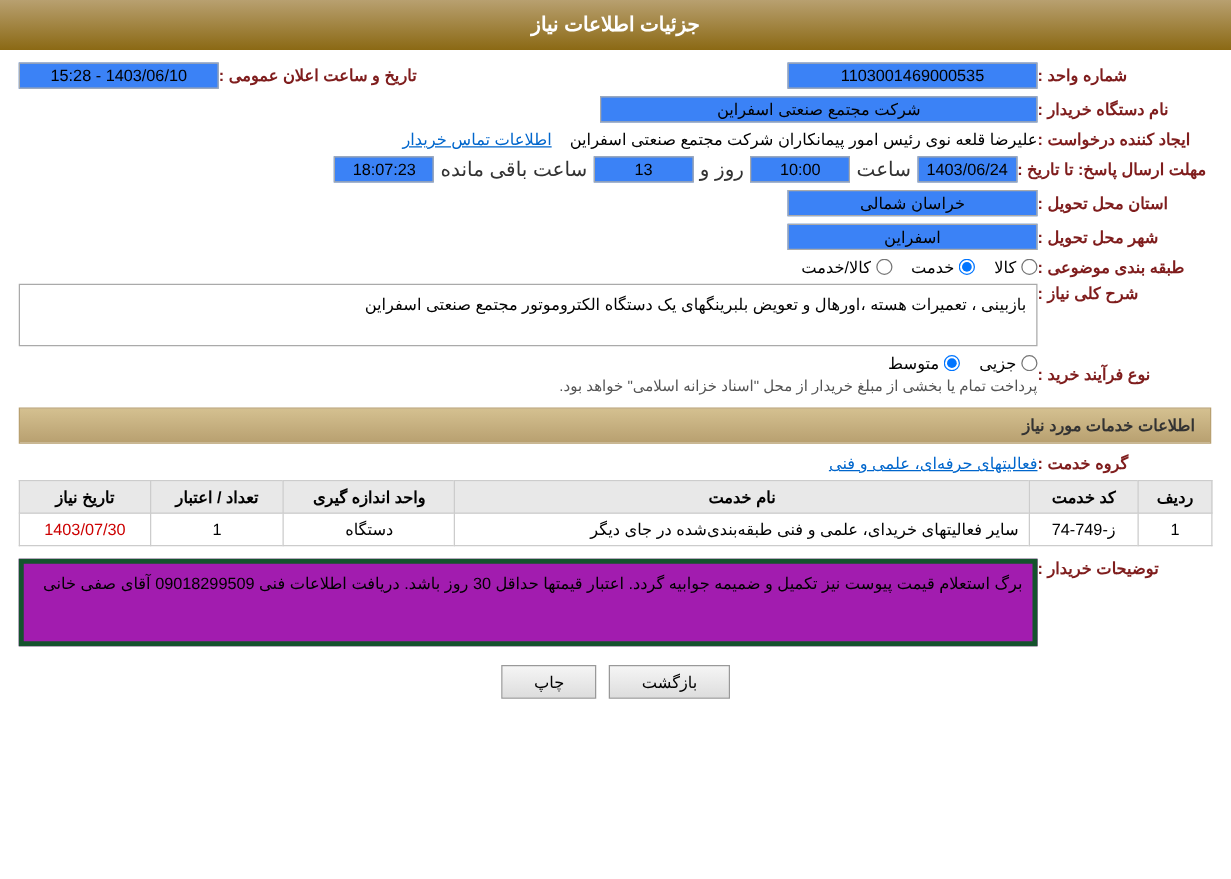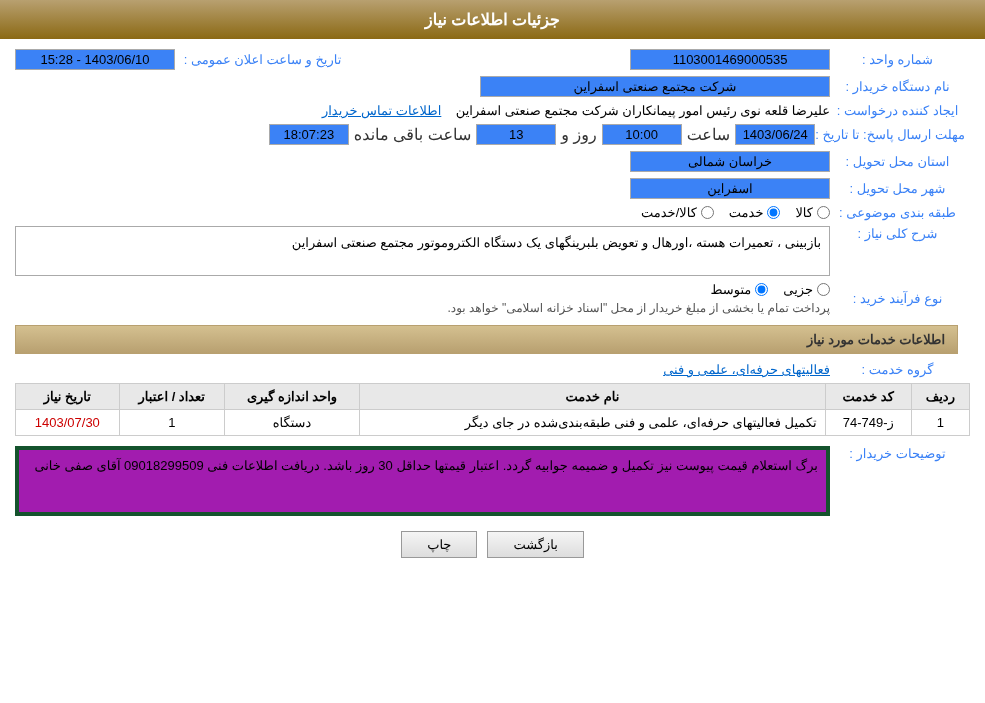--- a/index.html
+++ b/index.html
@@ -22,21 +22,21 @@
       padding: 10px 20px;
       font-size: 16px;
       font-weight: bold;
     }
     .section-title {
       background: linear-gradient(to bottom, #d4c090, #b8a070);
       color: #333;
       font-weight: bold;
       text-align: right;
       padding: 6px 12px;
-      margin: 10px 12px 8px 0;
+      margin: 10px 1px 8px 0;
       border: 1px solid #b8a070;
     }
     .link-blue {
       color: #0066cc;
       text-decoration: underline;
       cursor: pointer;
     }
     .radio-group {
       display: flex;
       gap: 15px;
@@ -100,23 +100,23 @@
       font-size: 13px;
       font-family: Tahoma, Arial, sans-serif;
     }
     .info-row {
       display: flex;
       align-items: center;
       margin-bottom: 6px;
       direction: rtl;
     }
     .lbl {
-      text-align: center;
-      font-weight: normal;
-      color: #3b82f6;
+      text-align: left;
+      font-weight: bold;
+      color: #7f1d1d;
       white-space: nowrap;
       min-width: 140px;
       padding-right: 5px;
     }
     .val {
       flex: 1;
       text-align: right;
     }
     .inline-box {
       border: 1px solid #aaa;
@@ -262,21 +262,21 @@
           <th>نام خدمت</th>
           <th>واحد اندازه گیری</th>
           <th>تعداد / اعتبار</th>
           <th>تاریخ نیاز</th>
         </tr>
       </thead>
       <tbody id="services-tbody">
       <tr>
     <td>1</td>
     <td>ز-749-74</td>
-    <td style="text-align:right;">تکمیل فعالیتهای حرفه‌ای، علمی و فنی طبقه‌بندی‌شده در جای دیگر</td>
+    <td style="text-align:right;">سایر فعالیتهای خرید‌ای، علمی و فنی طبقه‌بندی‌شده در جای دیگر</td>
     <td>دستگاه</td>
     <td>1</td>
     <td style="color:#c00;">1403/07/30</td>
   </tr>
         </tbody>
     </table>
 
     <div class="info-row" style="align-items:flex-start;">
       <span class="lbl">توضیحات خریدار :</span>
       <div class="val">

